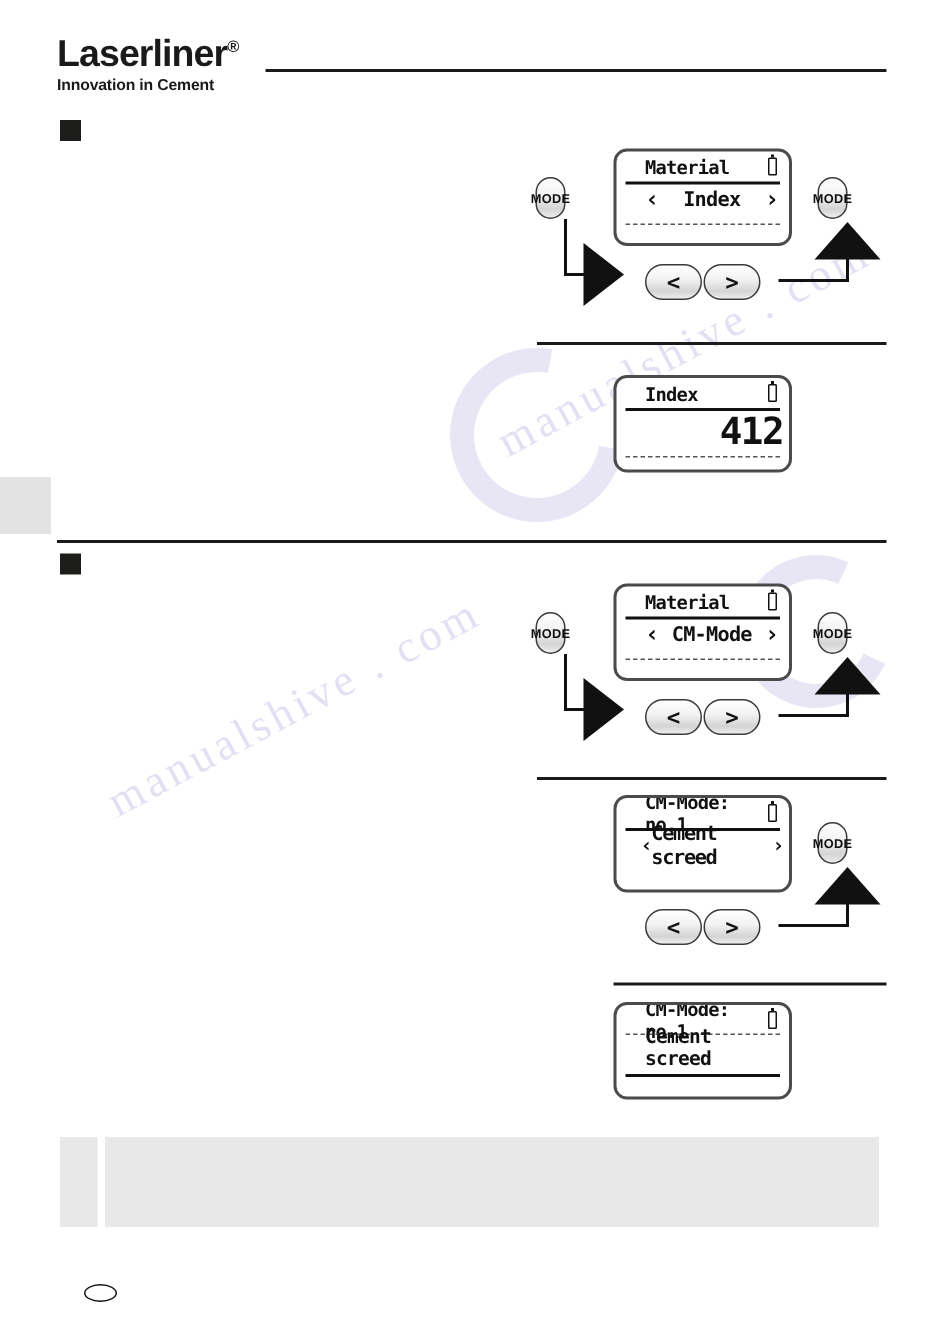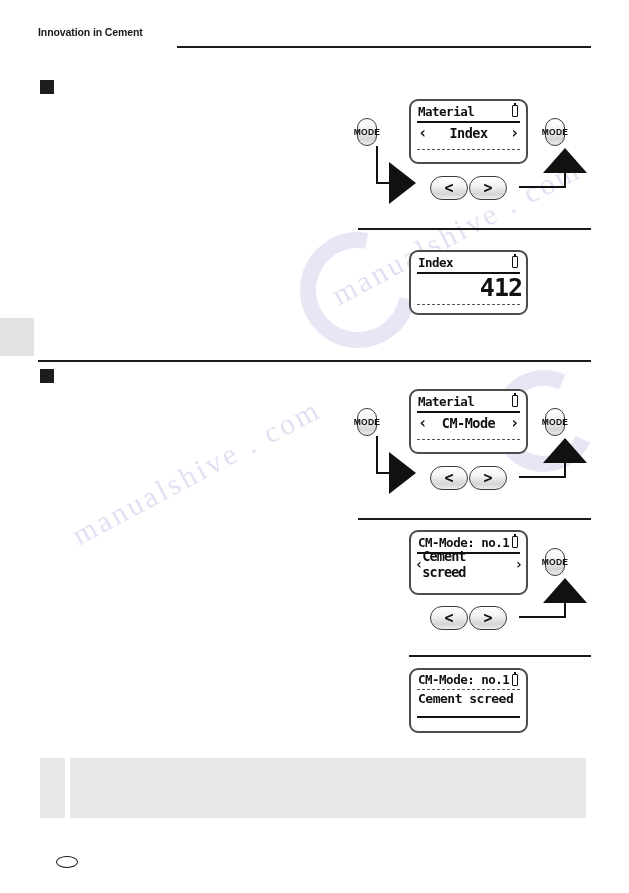--- a/index.html
+++ b/index.html
@@ -74,20 +74,21 @@
     box-sizing:border-box;
     font-family:"DejaVu Sans Mono","Liberation Mono",monospace;
     color:#111;
     overflow:hidden;
   }
   .lcd-row{
     position:relative;
     display:flex;align-items:center;
     box-sizing:border-box;
     padding:0 7px;
+    margin-left:12px;
   }
   .lcd-title{
     font-size:12.5px;font-weight:bold;letter-spacing:-0.5px;
     justify-content:flex-start;
   }
   .lcd-title .batt{
     position:absolute;right:8px;top:50%;transform:translateY(-50%);
     width:6px;height:12px;border:1.5px solid #111;border-radius:1px;
     box-sizing:border-box;
   }
@@ -184,20 +185,21 @@
 <div class="watermark">
   <div class="wm-ring wm-ring-a"></div>
   <div class="wm-ring wm-ring-b"></div>
   <div class="wm-text wm-1">manualshive . com</div>
   <div class="wm-text wm-2">manualshive . com</div>
 </div>
 
 <div class="page">
 
   <div class="brand">
+    <div class="brand-name"><span>Laserliner</span><sup>®</sup></div>
     <div class="brand-tag">Innovation in Cement</div>
   </div>
   <div class="header-rule"></div>
 
   <div class="bullet" style="left:40px;top:80px;"></div>
 
   <div class="lcd" style="left:409px;top:99px;width:119px;height:65px;">
     <div class="lcd-row lcd-title" style="height:20px;">
       <span>Material</span>
       <span class="batt"></span>

